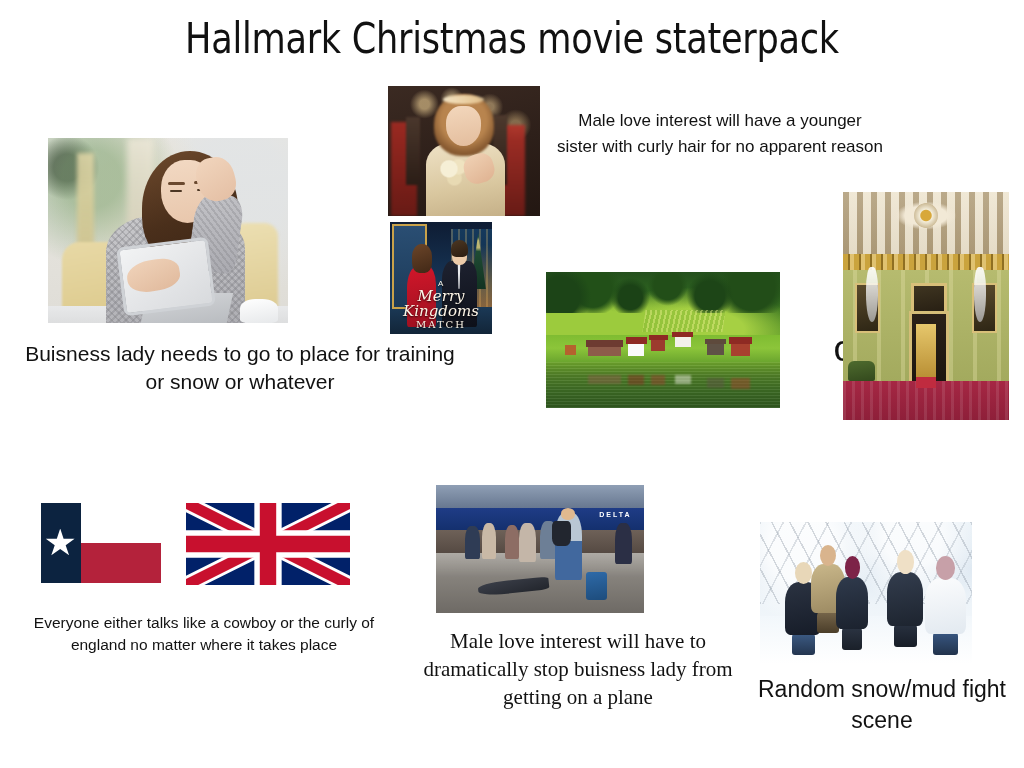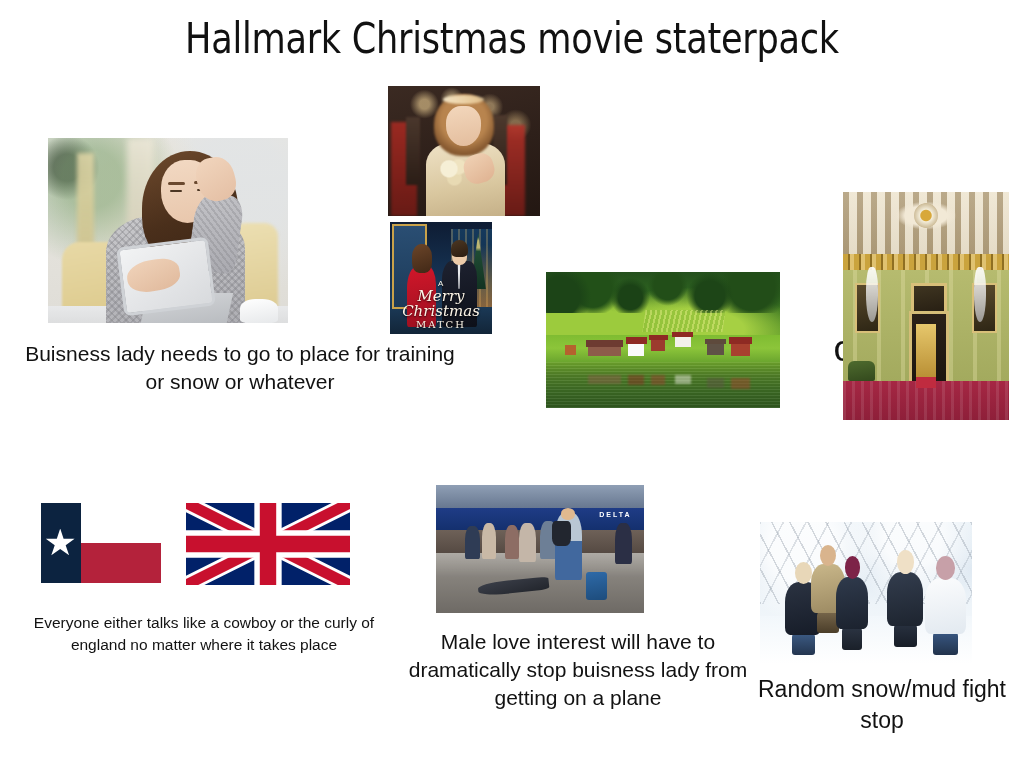--- a/index.html
+++ b/index.html
@@ -573,40 +573,41 @@
       <div class="cs-chair-r"></div>
       <div class="cs-dress"></div>
       <div class="cs-hair"></div>
       <div class="cs-crown"></div>
       <div class="cs-face"></div>
       <div class="cs-flowers"></div>
       <div class="cs-hands"></div>
     </div>
   </div>
 
+  <div class="abs caption" style="left:556px; top:108px; width:328px; font-size:17px; line-height:1.5;">Male love interest will have a younger sister with curly hair for no apparent reason</div>
 
   <div class="photo" style="left:390px; top:222px; width:102px; height:112px;">
     <div class="inner mp-bg">
       <div class="mp-city"></div>
       <div class="mp-window"></div>
       <div class="mp-tree"></div>
       <div class="mp-man">
         <div class="mp-m-suit"></div>
         <div class="mp-m-shirt"></div>
         <div class="mp-m-face"></div>
         <div class="mp-m-hair"></div>
       </div>
       <div class="mp-woman">
         <div class="mp-w-dress"></div>
         <div class="mp-w-face"></div>
         <div class="mp-w-hair"></div>
       </div>
       <div class="mp-title">
         <span class="l1">A</span>
-        <span class="l2">Merry Christmas</span>
+        <span class="l2">Merry Kingdoms</span>
         <span class="l3">MATCH</span>
       </div>
     </div>
   </div>
 
   <div class="photo" style="left:546px; top:272px; width:234px; height:136px;">
     <div class="inner vl-bg">
       <div class="vl-hill"></div>
       <div class="vl-trees"></div>
       <div class="vl-field"></div>
@@ -692,21 +693,21 @@
       <div class="ap-person" style="left:50%; top:28%; width:8%; height:30%; background:#6d7f96;"></div>
       <div class="ap-person" style="left:86%; top:30%; width:8%; height:32%; background:#2b2f45;"></div>
       <div class="ap-person" style="left:57%; top:22%; width:13%; height:52%; background:linear-gradient(180deg,#b9c7d4 0 42%,#41689e 42% 100%); border-radius:34% 34% 6% 6%;"></div>
       <div class="ap-person" style="left:60%; top:18%; width:7%; height:9%; background:#e0b98f; border-radius:50%;"></div>
       <div class="ap-person" style="left:56%; top:28%; width:9%; height:20%; background:#22262f; border-radius:20% 20% 30% 30%;"></div>
       <div class="ap-bagline"></div>
       <div class="ap-roller"></div>
     </div>
   </div>
 
-  <div class="abs caption" style="left:400px; top:628px; width:356px;">Male love interest will have to dramatically stop buisness lady from getting on a plane</div>
+  <div class="abs caption" style="left:400px; top:628px; width:356px;font-family:Liberation Serif, serif;">Male love interest will have to dramatically stop buisness lady from getting on a plane</div>
 
   <div class="photo" style="left:760px; top:522px; width:212px; height:142px;">
     <div class="inner sf-bg">
       <div class="sf-branches"></div>
       <div class="sf-ground"></div>
 
       <div class="sf-p" style="left:12%; top:28%; width:17%; height:66%;">
         <div class="sf-legs"></div>
         <div class="sf-coat" style="background:linear-gradient(170deg,#2b3342,#161c28);"></div>
         <div class="sf-head" style="background:#e8d7b8;"></div>
@@ -731,15 +732,15 @@
       </div>
 
       <div class="sf-p" style="left:78%; top:24%; width:19%; height:70%;">
         <div class="sf-legs" style="background:linear-gradient(180deg,#3a5a87,#22334c);"></div>
         <div class="sf-coat" style="background:linear-gradient(170deg,#fbfcfd,#e2e9f0);"></div>
         <div class="sf-head" style="background:#c7a0a8;"></div>
       </div>
     </div>
   </div>
 
-  <div class="abs caption" style="left:740px; top:674px; width:284px; font-size:23px;">Random snow/mud fight stop</div>
+  <div class="abs caption" style="left:740px; top:674px; width:284px; font-size:23px;">Random snow/mud fight scene</div>
 
 </div>
 
 </body></html>

